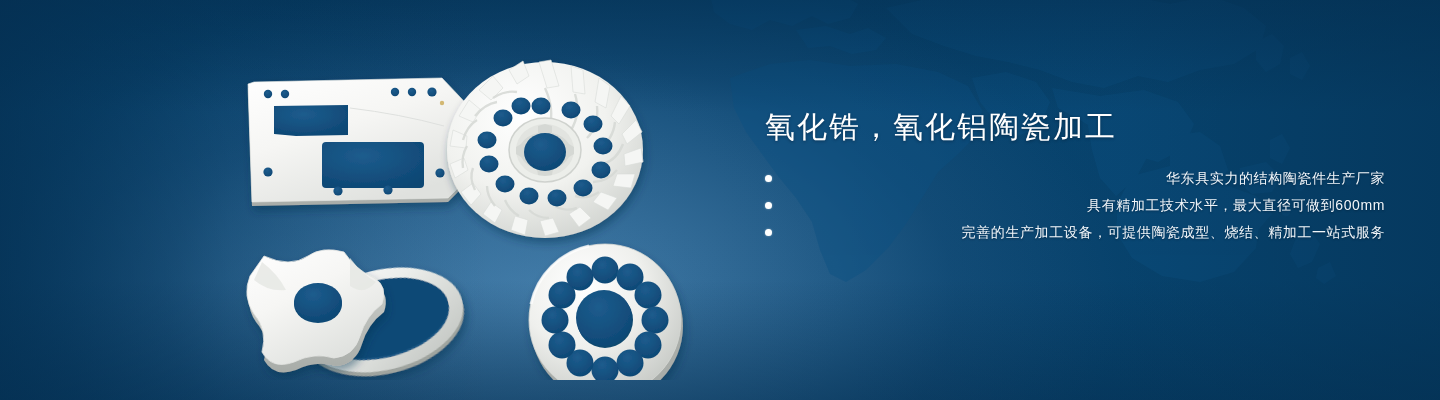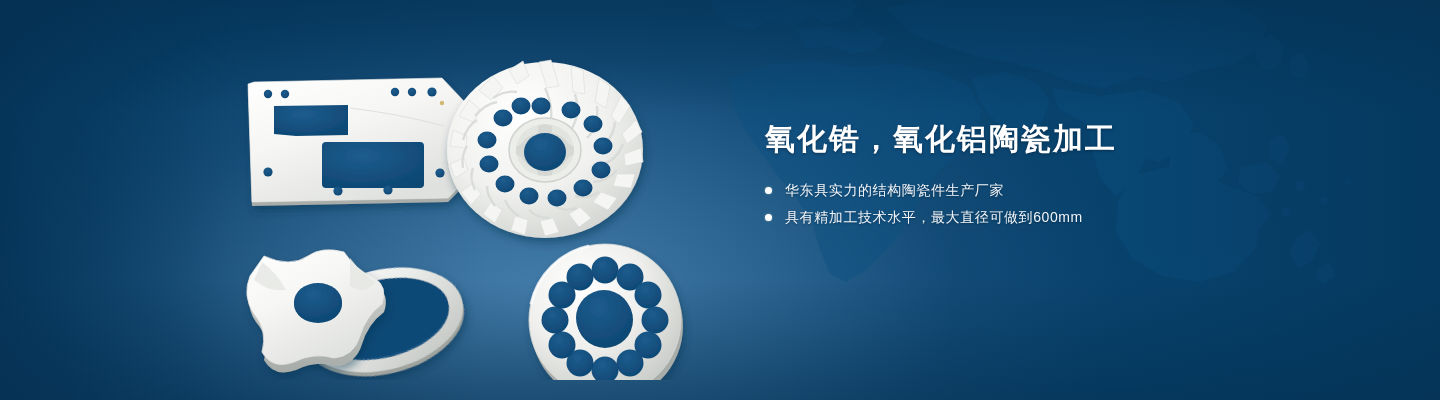--- a/index.html
+++ b/index.html
@@ -76,36 +76,37 @@
     position: absolute;
     left: 765px;
     top: 108px;
     width: 620px;
   }
   .headline {
     font-size: 30px;
     line-height: 38px;
     color: #ffffff;
     letter-spacing: 2px;
-    font-weight: 700;
-    margin: 12px 0 22px 0;
+    font-weight: 400;
+    margin: 0 0 22px 0;
     white-space: nowrap;
     text-shadow: 0 1px 3px rgba(0,20,40,0.45);
   }
   .bullet-list {
     list-style: none;
     margin: 0;
     padding: 0;
   }
   .bullet-item {
     display: flex;
     align-items: center;
     height: 21px;
     margin-bottom: 6px;
     white-space: nowrap;
+    justify-content: space-between;
   }
   .bullet-dot {
     flex: 0 0 auto;
     width: 7px;
     height: 7px;
     border-radius: 50%;
     background: #ffffff;
     margin-right: 13px;
     box-shadow: 0 0 2px rgba(255,255,255,0.5);
   }
@@ -375,17 +376,21 @@
         <span class="bullet-dot"></span>
         <span class="bullet-text">华东具实力的结构陶瓷件生产厂家</span>
       </li>
 
       <li class="bullet-item">
         <span class="bullet-dot"></span>
         <span class="bullet-text">具有精加工技术水平，最大直径可做到600mm</span>
       </li>
 
 
+      <li class="bullet-item">
+        <span class="bullet-dot"></span>
+        <span class="bullet-text">完善的生产加工设备，可提供陶瓷成型、烧结、精加工一站式服务</span>
+      </li>
 
     </ul>
   </div>
 
 </div>
 
 </body></html>

